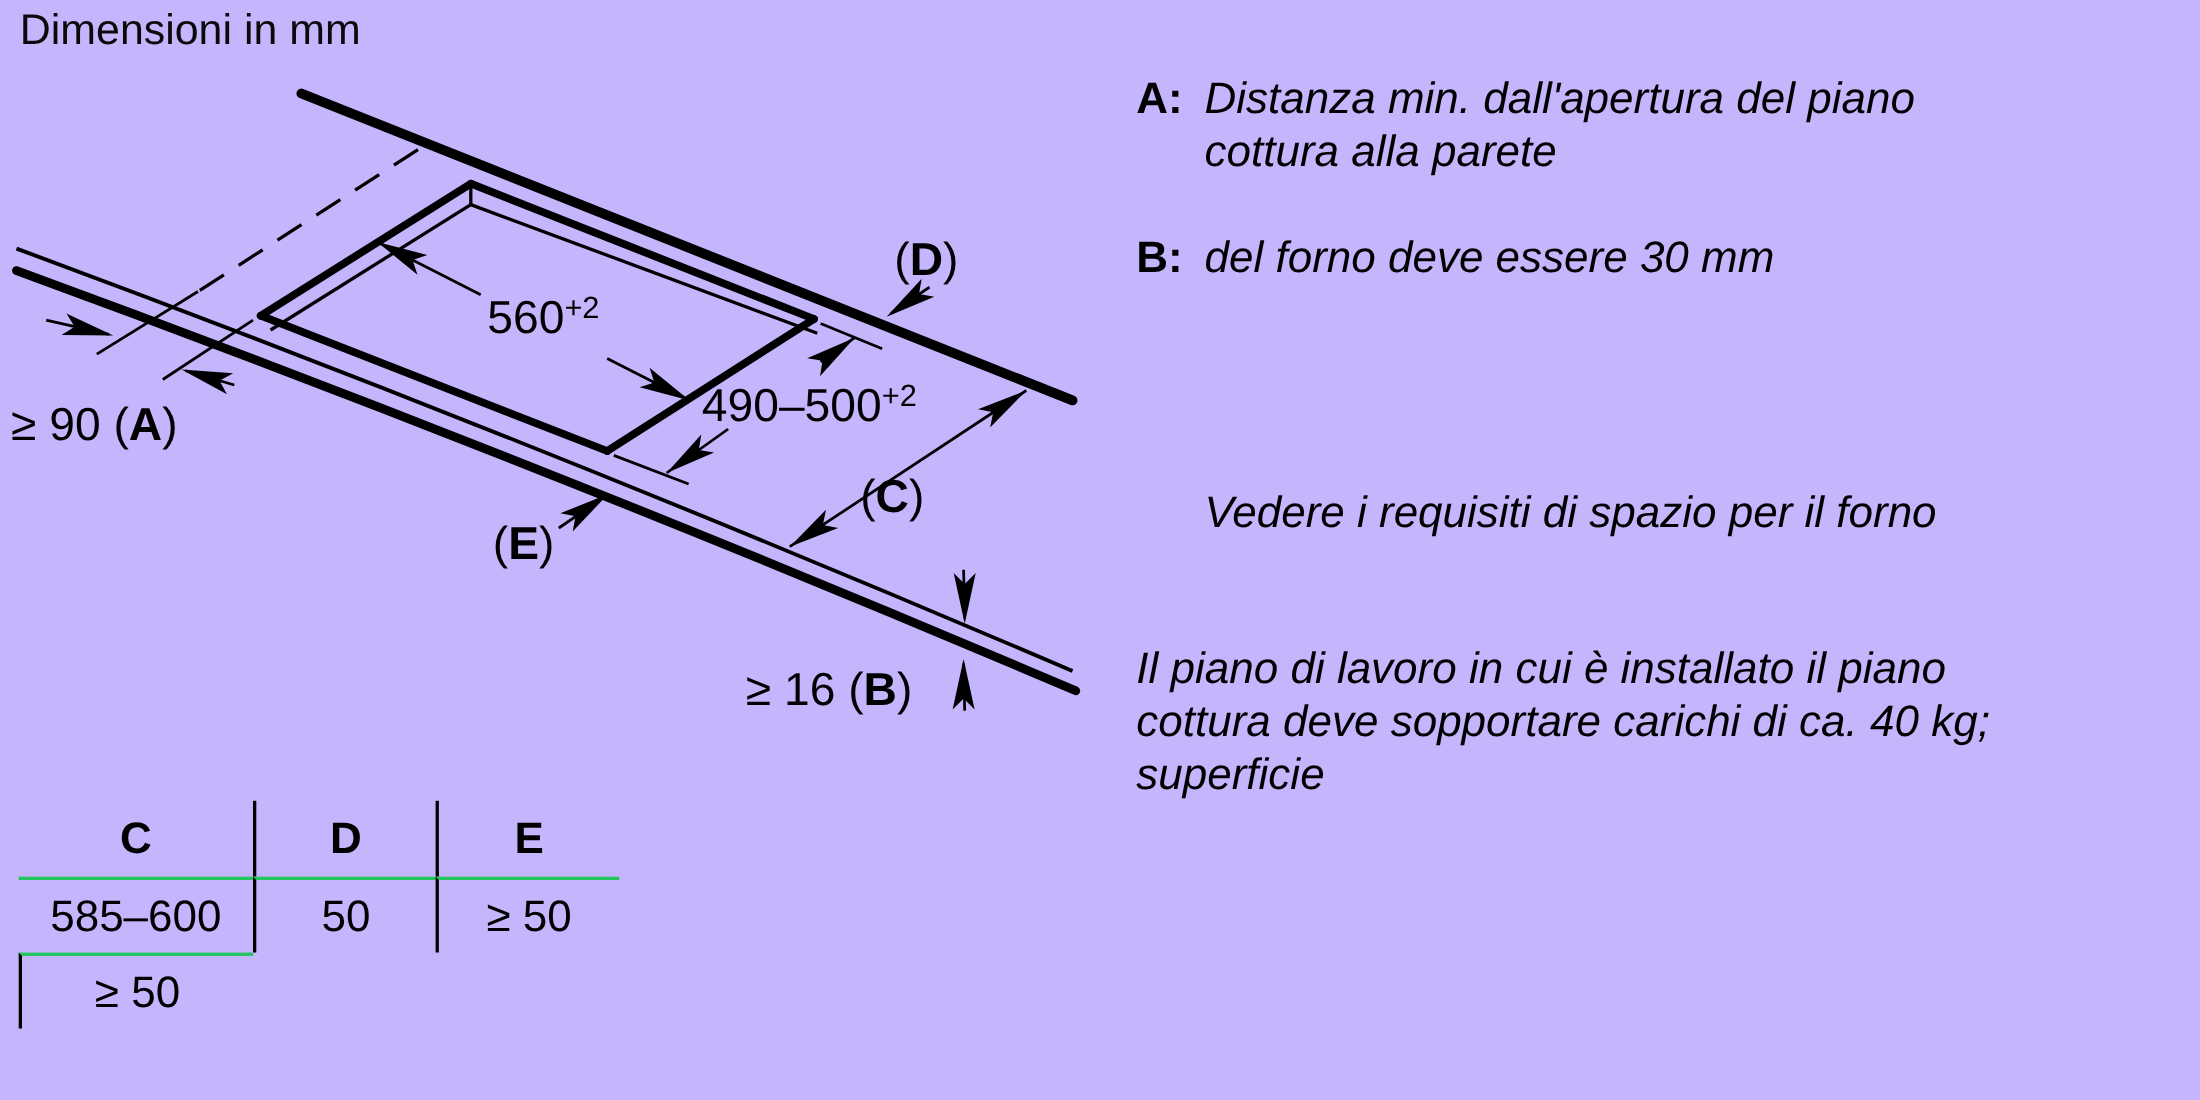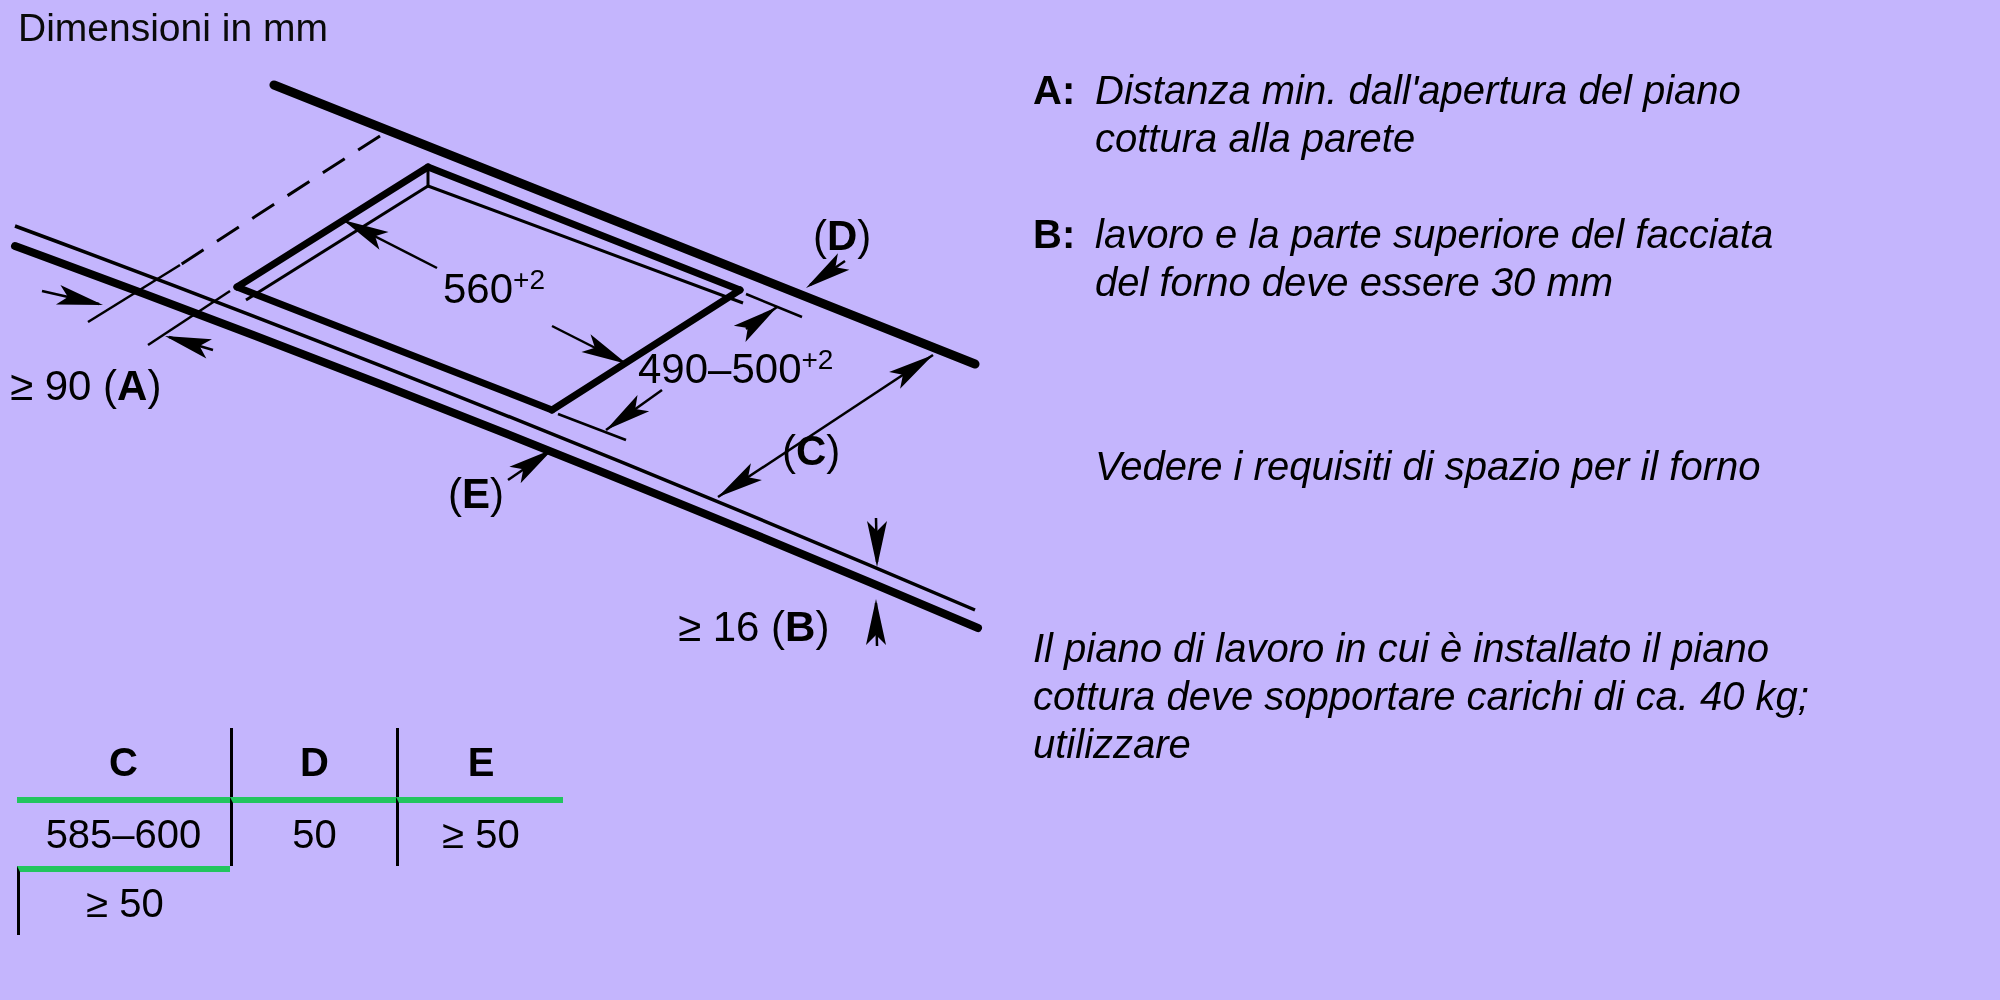--- a/index.html
+++ b/index.html
@@ -17,33 +17,33 @@
 
   
   .rightcol{position:absolute;left:1033px;top:0;width:920px;font-size:40px;line-height:48px;}
   .section{position:absolute;left:0;}
   .sec-a{top:66px;}
   .sec-b{top:210px;}
   .sec-note{top:442px;text-align:right;}
   .sec-load{top:584px;}
   .section .lbl{position:absolute;left:0;top:0;font-weight:bold;}
   .section .body{margin-left:62px;font-style:italic;}
-  .sec-load .body{margin-left:0;margin-top:40px;}
+  .sec-load .body{margin-left:0;}
   .sec-note .body{margin-left:62px;}
 
   
   .spec-table{
     position:absolute;left:17px;top:728px;display:grid;
     grid-template-columns:213px 166px 167px;grid-auto-rows:69px;
     font-size:40px;
   }
   .cell{display:flex;align-items:center;justify-content:center;}
   .cell.hdr{font-weight:bold;}
   .cell.vline{border-left:3px solid #000;}
-  .cell.hline{border-top:6px solid #22c55e;}
+  .cell.hline{border-top:3px solid #22c55e;}
 </style>
 </head>
 <body>
 
 <div class="stage">
 
   <div class="title">Dimensioni in mm</div>
 
   <svg class="diagram" width="1010" height="1000" viewBox="0 0 1010 1000">
     <defs>
@@ -164,33 +164,32 @@
       <span class="lbl">A:</span>
       <div class="body">
         <div>Distanza min. dall'apertura del piano</div>
         <div>cottura alla parete</div>
       </div>
     </div>
 
     <div class="section sec-b">
       <span class="lbl">B:</span>
       <div class="body">
-        <div>lavoro e la parte superiore del facciata</div>
         <div>del forno deve essere 30 mm</div>
       </div>
     </div>
 
     <div class="section sec-note">
       <div class="body">
         <div>Vedere i requisiti di spazio per il forno</div>
       </div>
     </div>
 
     <div class="section sec-load">
       <div class="body">
         <div>Il piano di lavoro in cui è installato il piano</div>
         <div>cottura deve sopportare carichi di ca. 40 kg;</div>
-        <div>utilizzare</div>
+        <div>superficie</div>
       </div>
     </div>
 
   </div>
 </div>
 
 </body></html>

